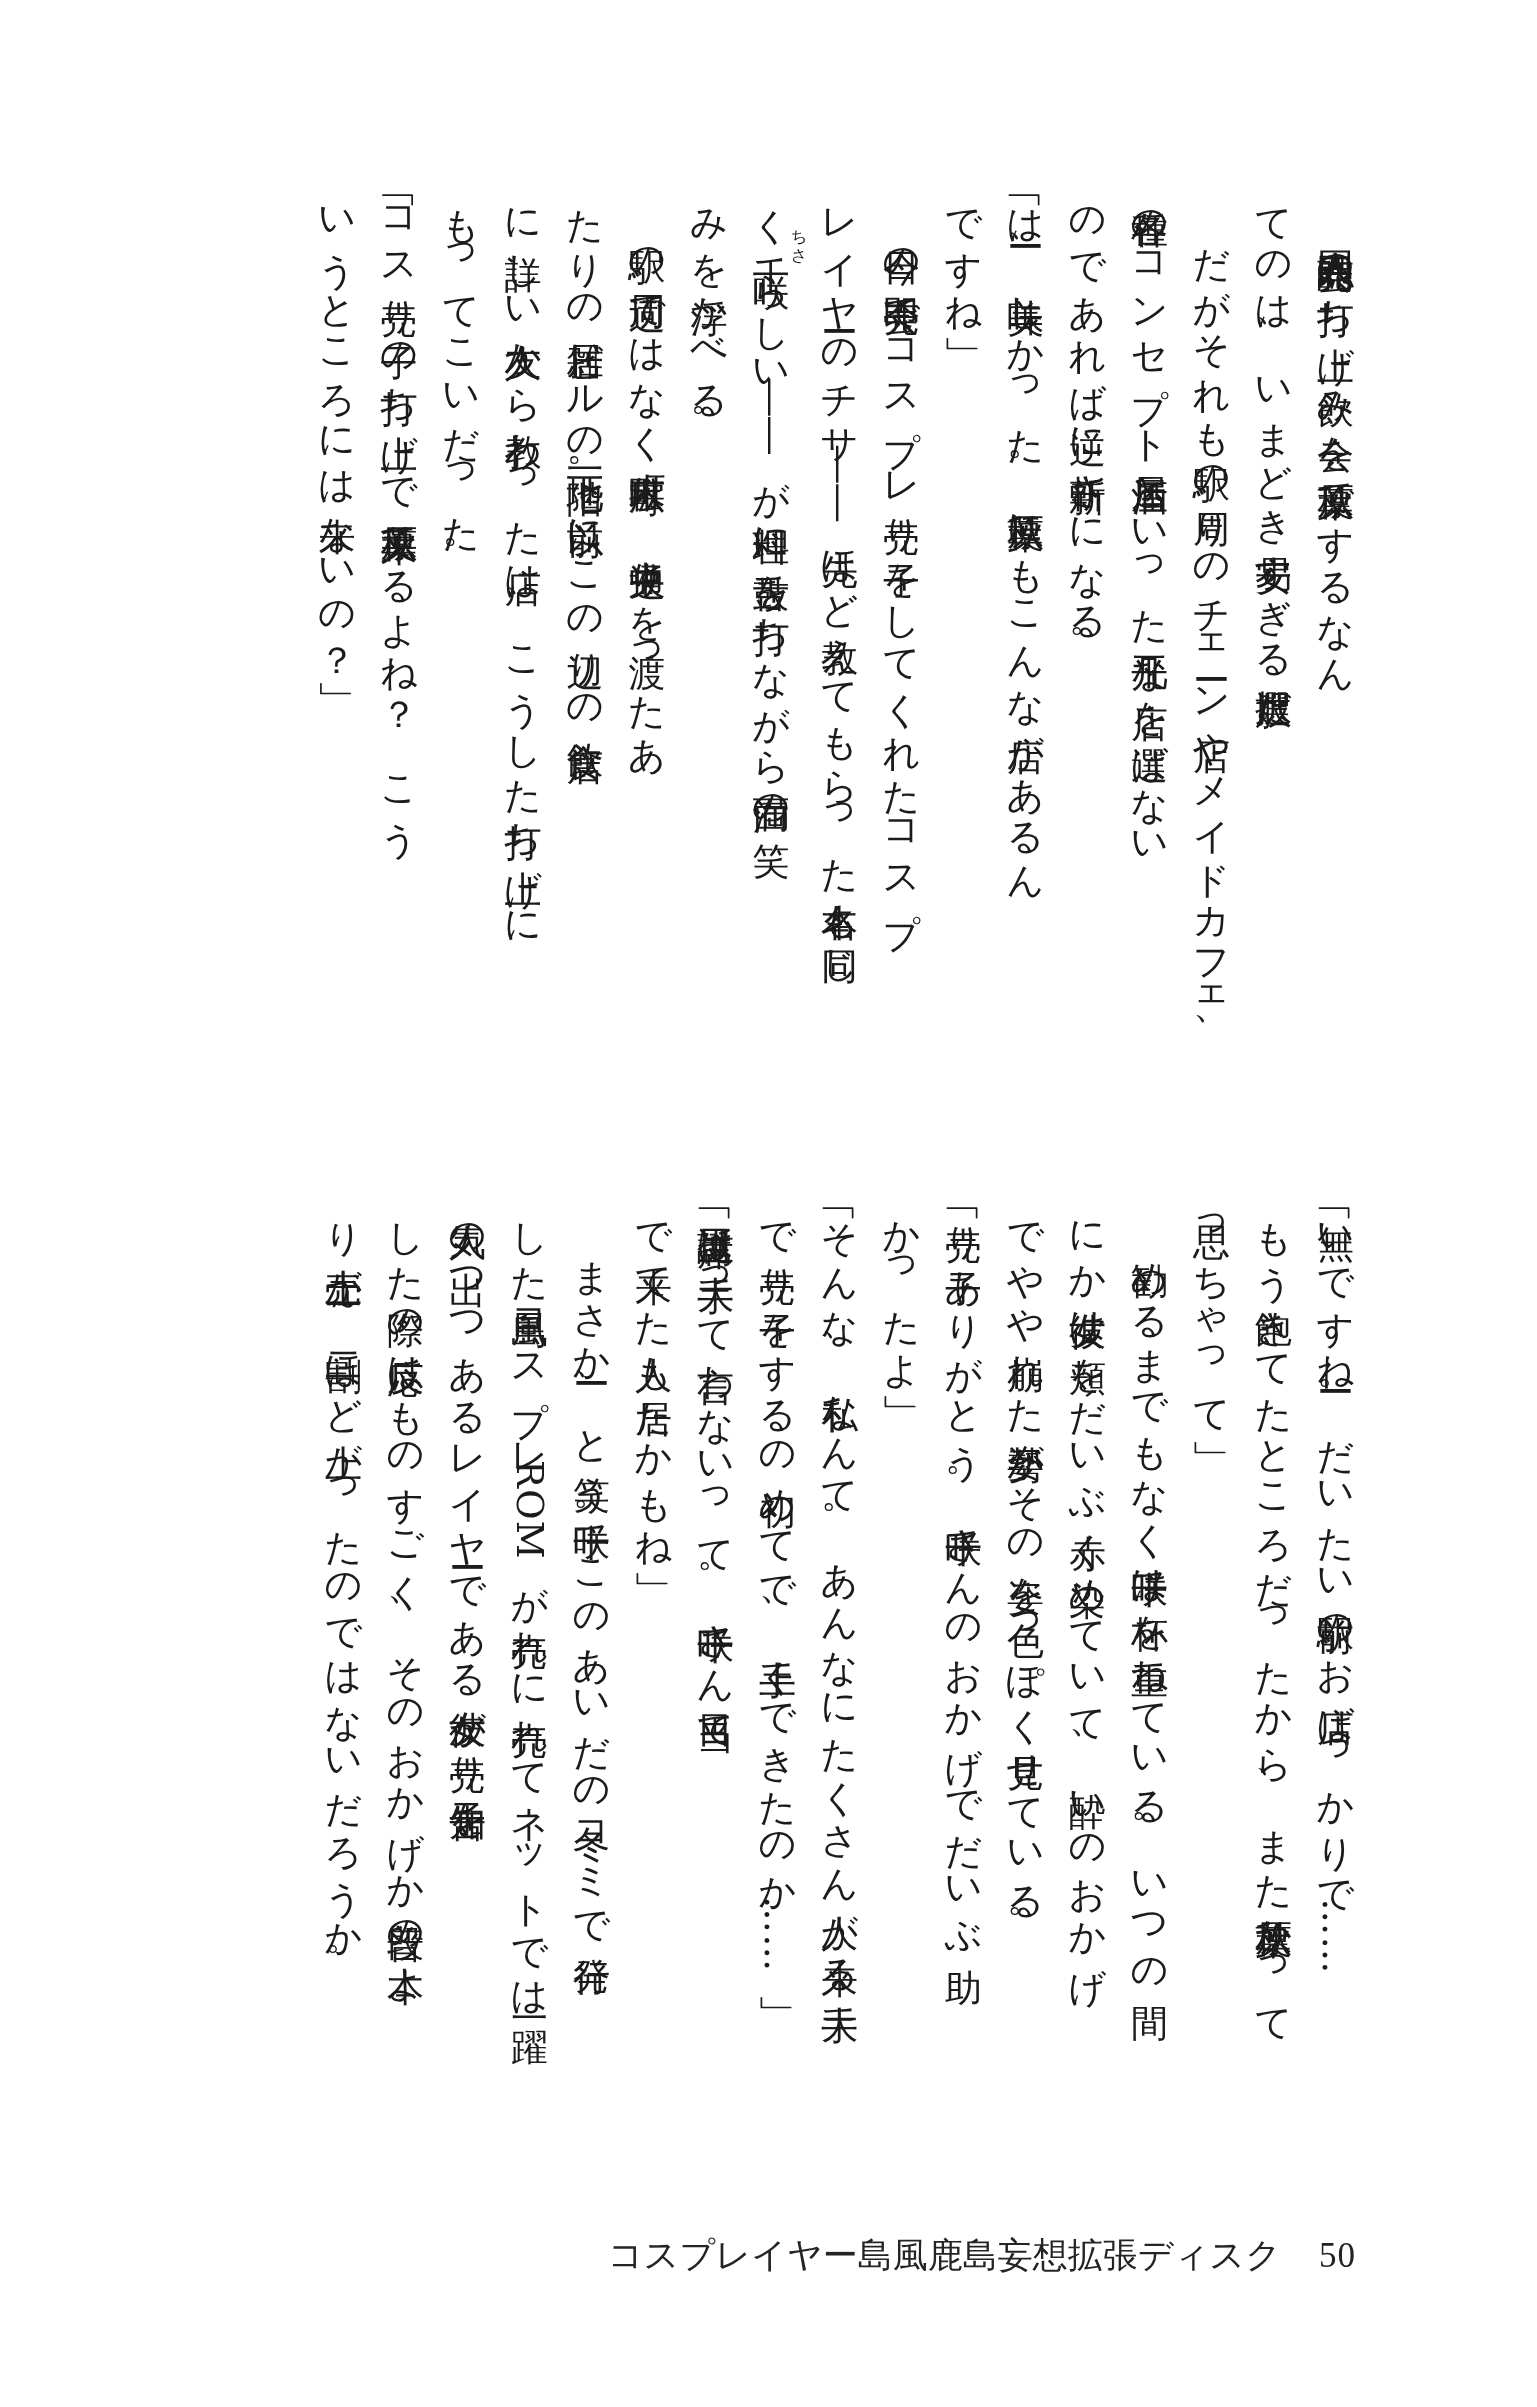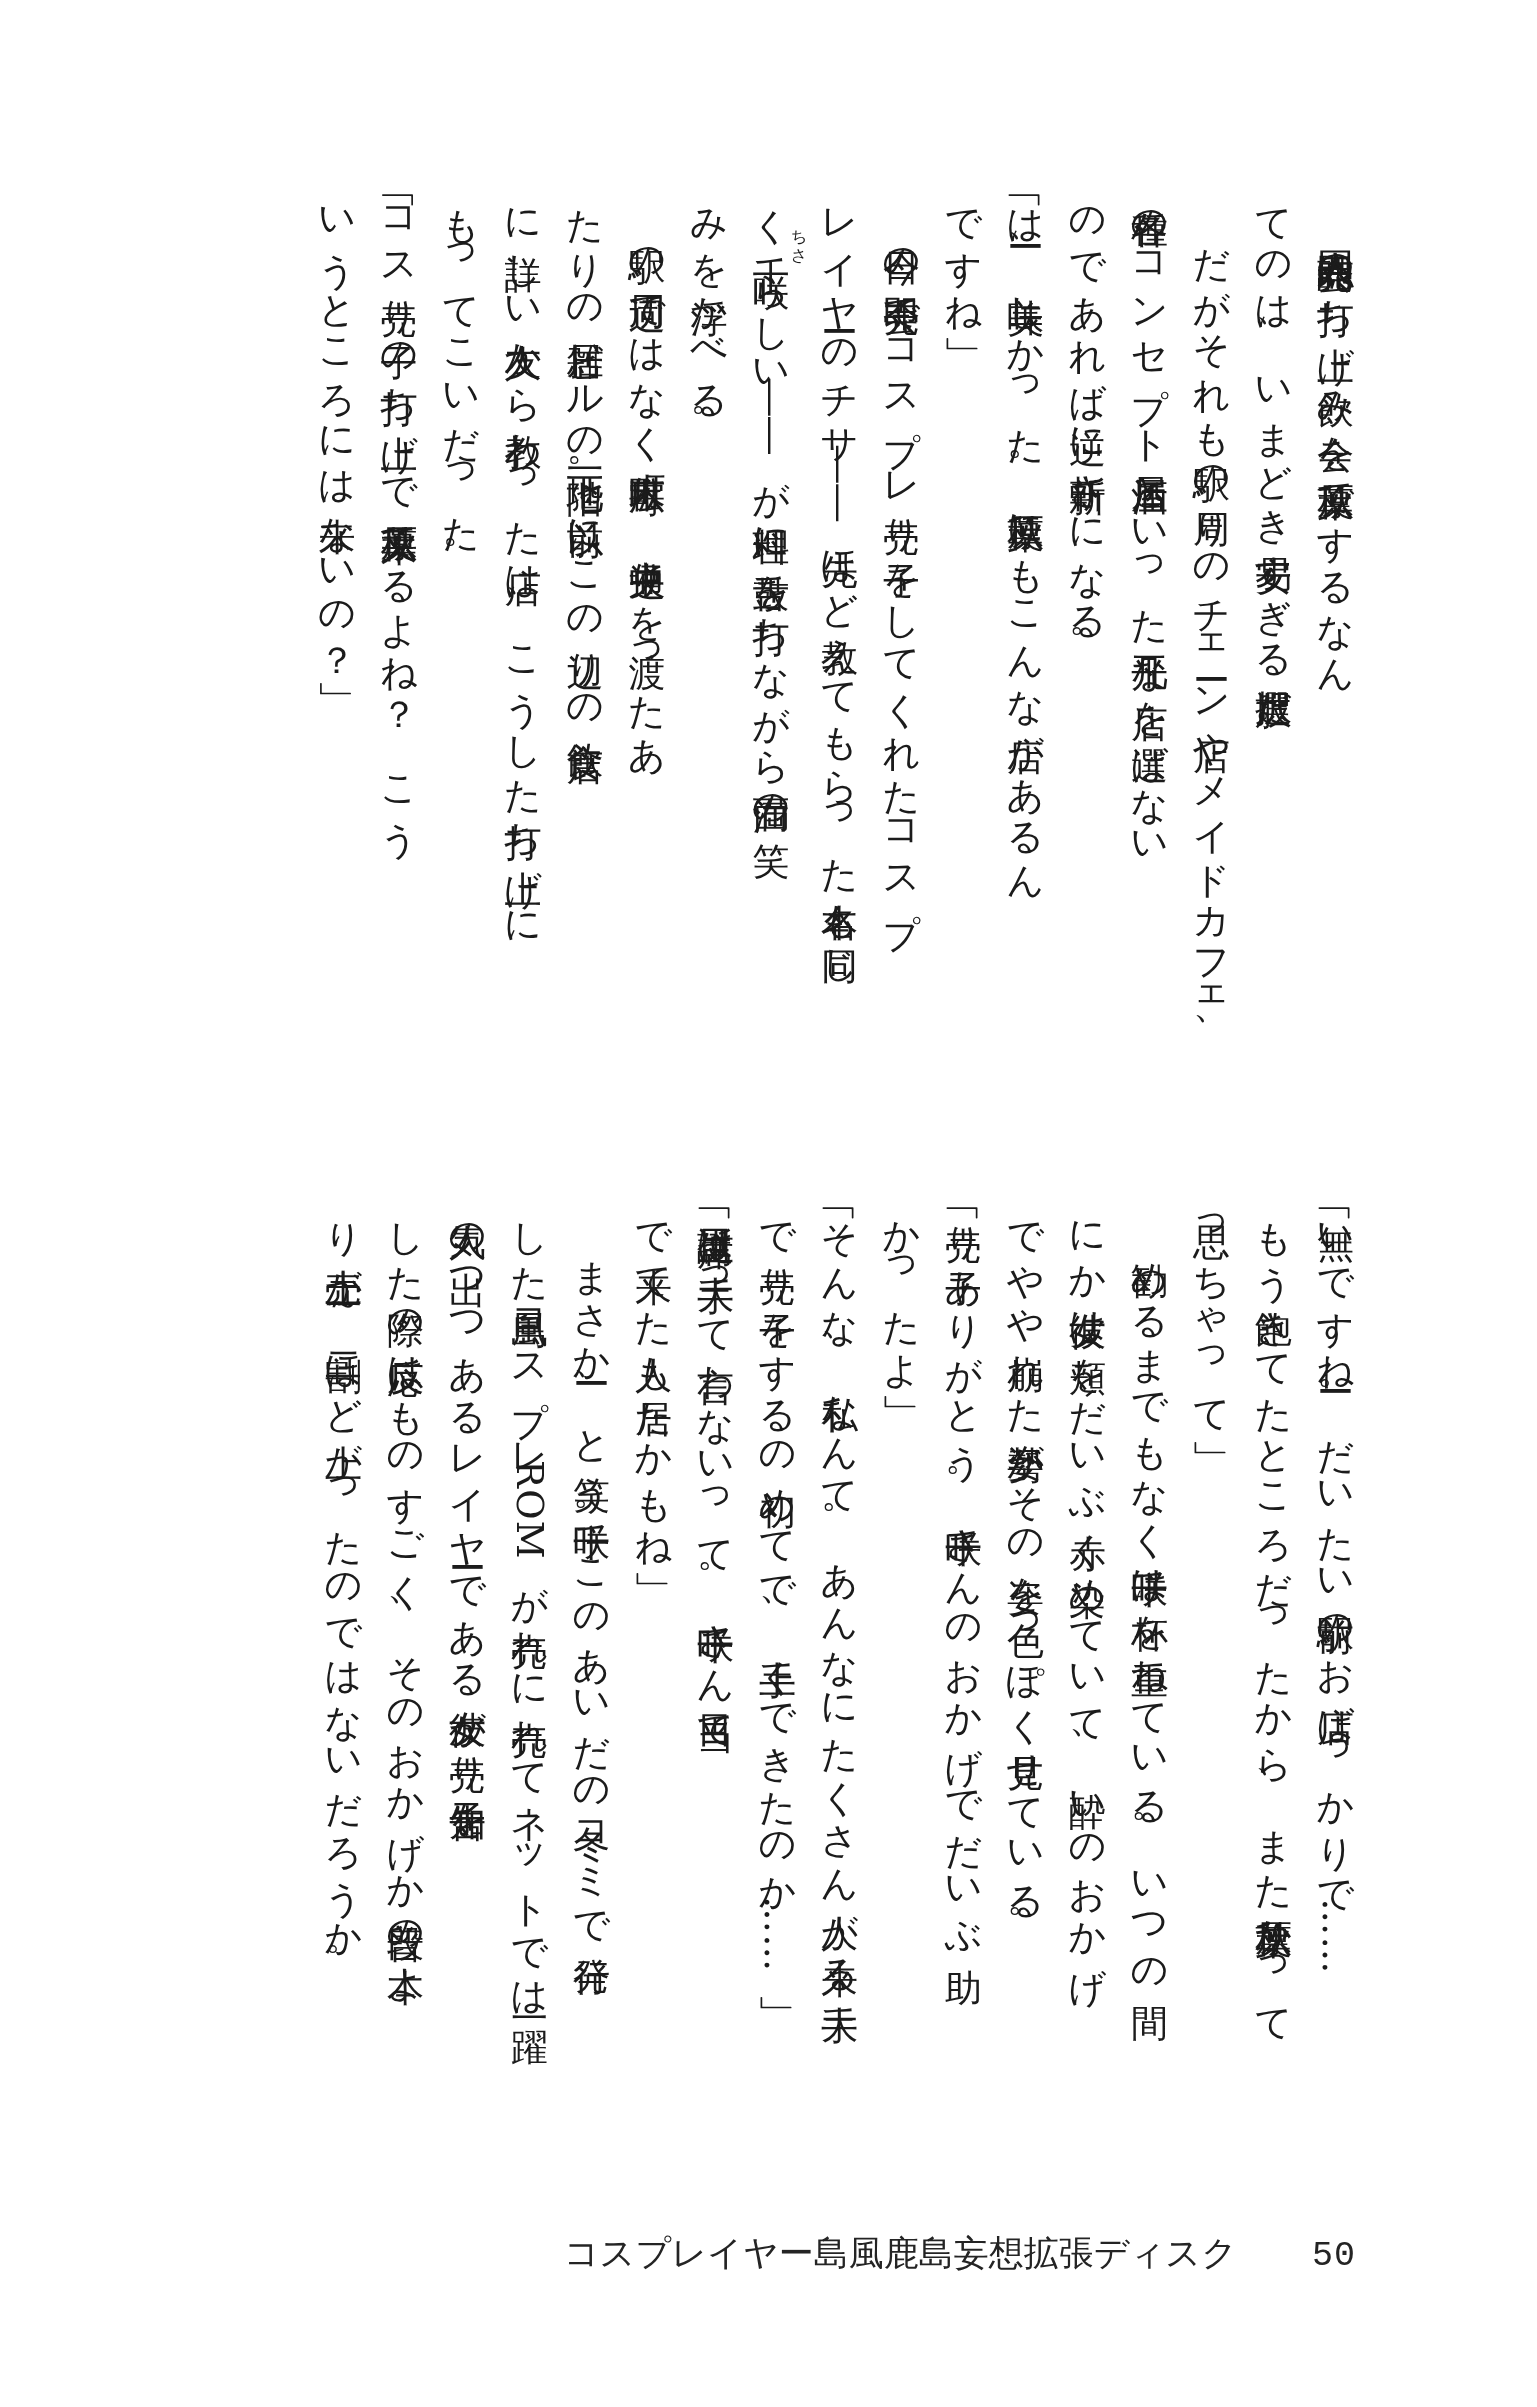--- a/index.html
+++ b/index.html
@@ -20,23 +20,23 @@
     height:915px;
     white-space:nowrap;
   }
   .tier-top{top:183px;right:171px;}
   .tier-bottom{top:1196px;right:171px;}
   .line{height:915px;}
   ruby{ruby-position:over;}
   rt{font-size:16.3px;letter-spacing:0;font-family:"DejaVu Serif","Liberation Serif",serif;}
   .footer{
     position:absolute;top:2196px;right:181px;
-    font-family:Liberation Mono, monospace;
+    font-family:Liberation Serif, serif;
     font-size:35px;color:#242424;
-    display:flex;align-items:baseline;gap:37px;
+    display:flex;align-items:baseline;
   }
   .footer .page-num{margin-left:38px;letter-spacing:1px;margin-top:40px;}
 </style>
 </head>
 <body>
 
 <div class="page">
 
   <section class="tier tier-top" id="tier-top">
       <div class="line">　同人誌即売会の打ち上げ飲み会を秋葉原でするなん</div>

